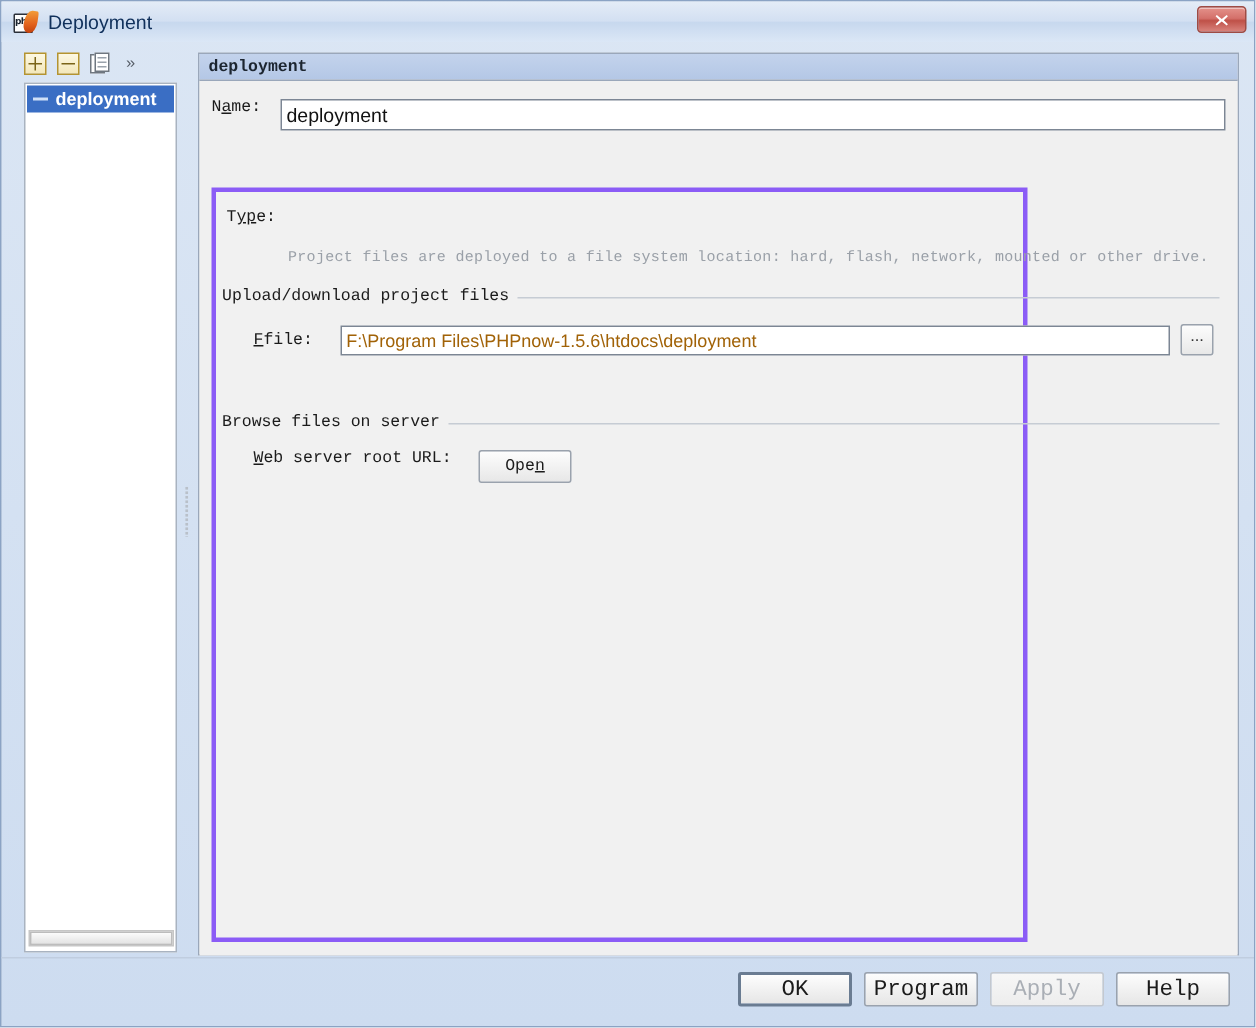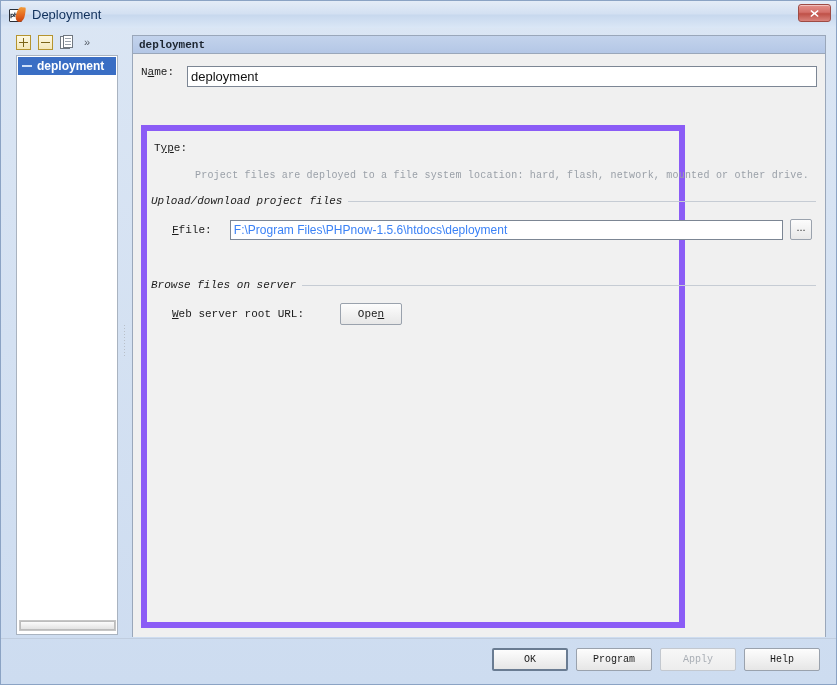--- a/index.html
+++ b/index.html
@@ -312,21 +312,21 @@
   }
 
   
   #tab-body {
     position: absolute;
     left: 8px;
     top: 71px;
     width: 544px;
     height: 503px;
     box-sizing: border-box;
-    border: 6px solid #8b5cf6;
+    border: 3px solid #8b5cf6;
     background: #f1f1f1;
   }
 
   
   #type-row {
     position: absolute;
     left: 7px;
     top: 11px;
     display: flex;
     align-items: center;
@@ -421,21 +421,20 @@
   }
 
   
   .group-sep {
     position: absolute;
     left: 4px;
     width: 665px;
     display: flex;
     align-items: center;
     gap: 6px;
-    font-style: italic;
   }
   .group-sep .group-title {
     font-family: "Liberation Mono", monospace;
     font-size: 11px;
     color: #1b1b1b;
     white-space: nowrap;
   }
   .group-sep .group-line {
     flex: 1;
     height: 1px;
@@ -455,21 +454,21 @@
   }
   #folder-label { width: 58px; }
   #folder-input {
     width: 555px;
     height: 20px;
     box-sizing: border-box;
     background: #ffffff;
     border: 1px solid #7c8694;
     font-family: "Liberation Sans", sans-serif;
     font-size: 12px;
-    color: #3b82f6;
+    color: #a16207;
     padding: 0 3px;
     line-height: 18px;
     outline: none;
   }
   #folder-browse-button {
     width: 22px;
     height: 21px;
     margin-left: 7px;
     box-sizing: border-box;
     background: linear-gradient(180deg, #fcfcfc 0%, #e8e8e8 100%);
@@ -482,22 +481,20 @@
     text-align: center;
   }
 
   
   #url-row {
     position: absolute;
     left: 25px;
     top: 172px;
     width: 640px;
     display: flex;
-    align-items: center;
-    gap: 18px;
   }
   #url-label { width: 140px; }
   #url-input {
     width: 452px;
     height: 20px;
     box-sizing: border-box;
     background: #ffffff;
     border: 1px solid #7c8694;
     font-family: "Liberation Sans", sans-serif;
     font-size: 13px;
@@ -538,21 +535,21 @@
     gap: 8px;
   }
   .dlg-button {
     width: 76px;
     height: 23px;
     box-sizing: border-box;
     background: linear-gradient(180deg, #fdfdfd 0%, #e6e6e6 100%);
     border: 1px solid #9aa2ad;
     border-radius: 2px;
     font-family: "Liberation Mono", monospace;
-    font-size: 10px;
+    font-size: 15px;
     color: #1b1b1b;
     line-height: 21px;
     text-align: center;
   }
   .dlg-button.default {
     border: 2px solid #6a7c92;
     line-height: 19px;
   }
   .dlg-button.disabled {
     color: #a9aeb5;

